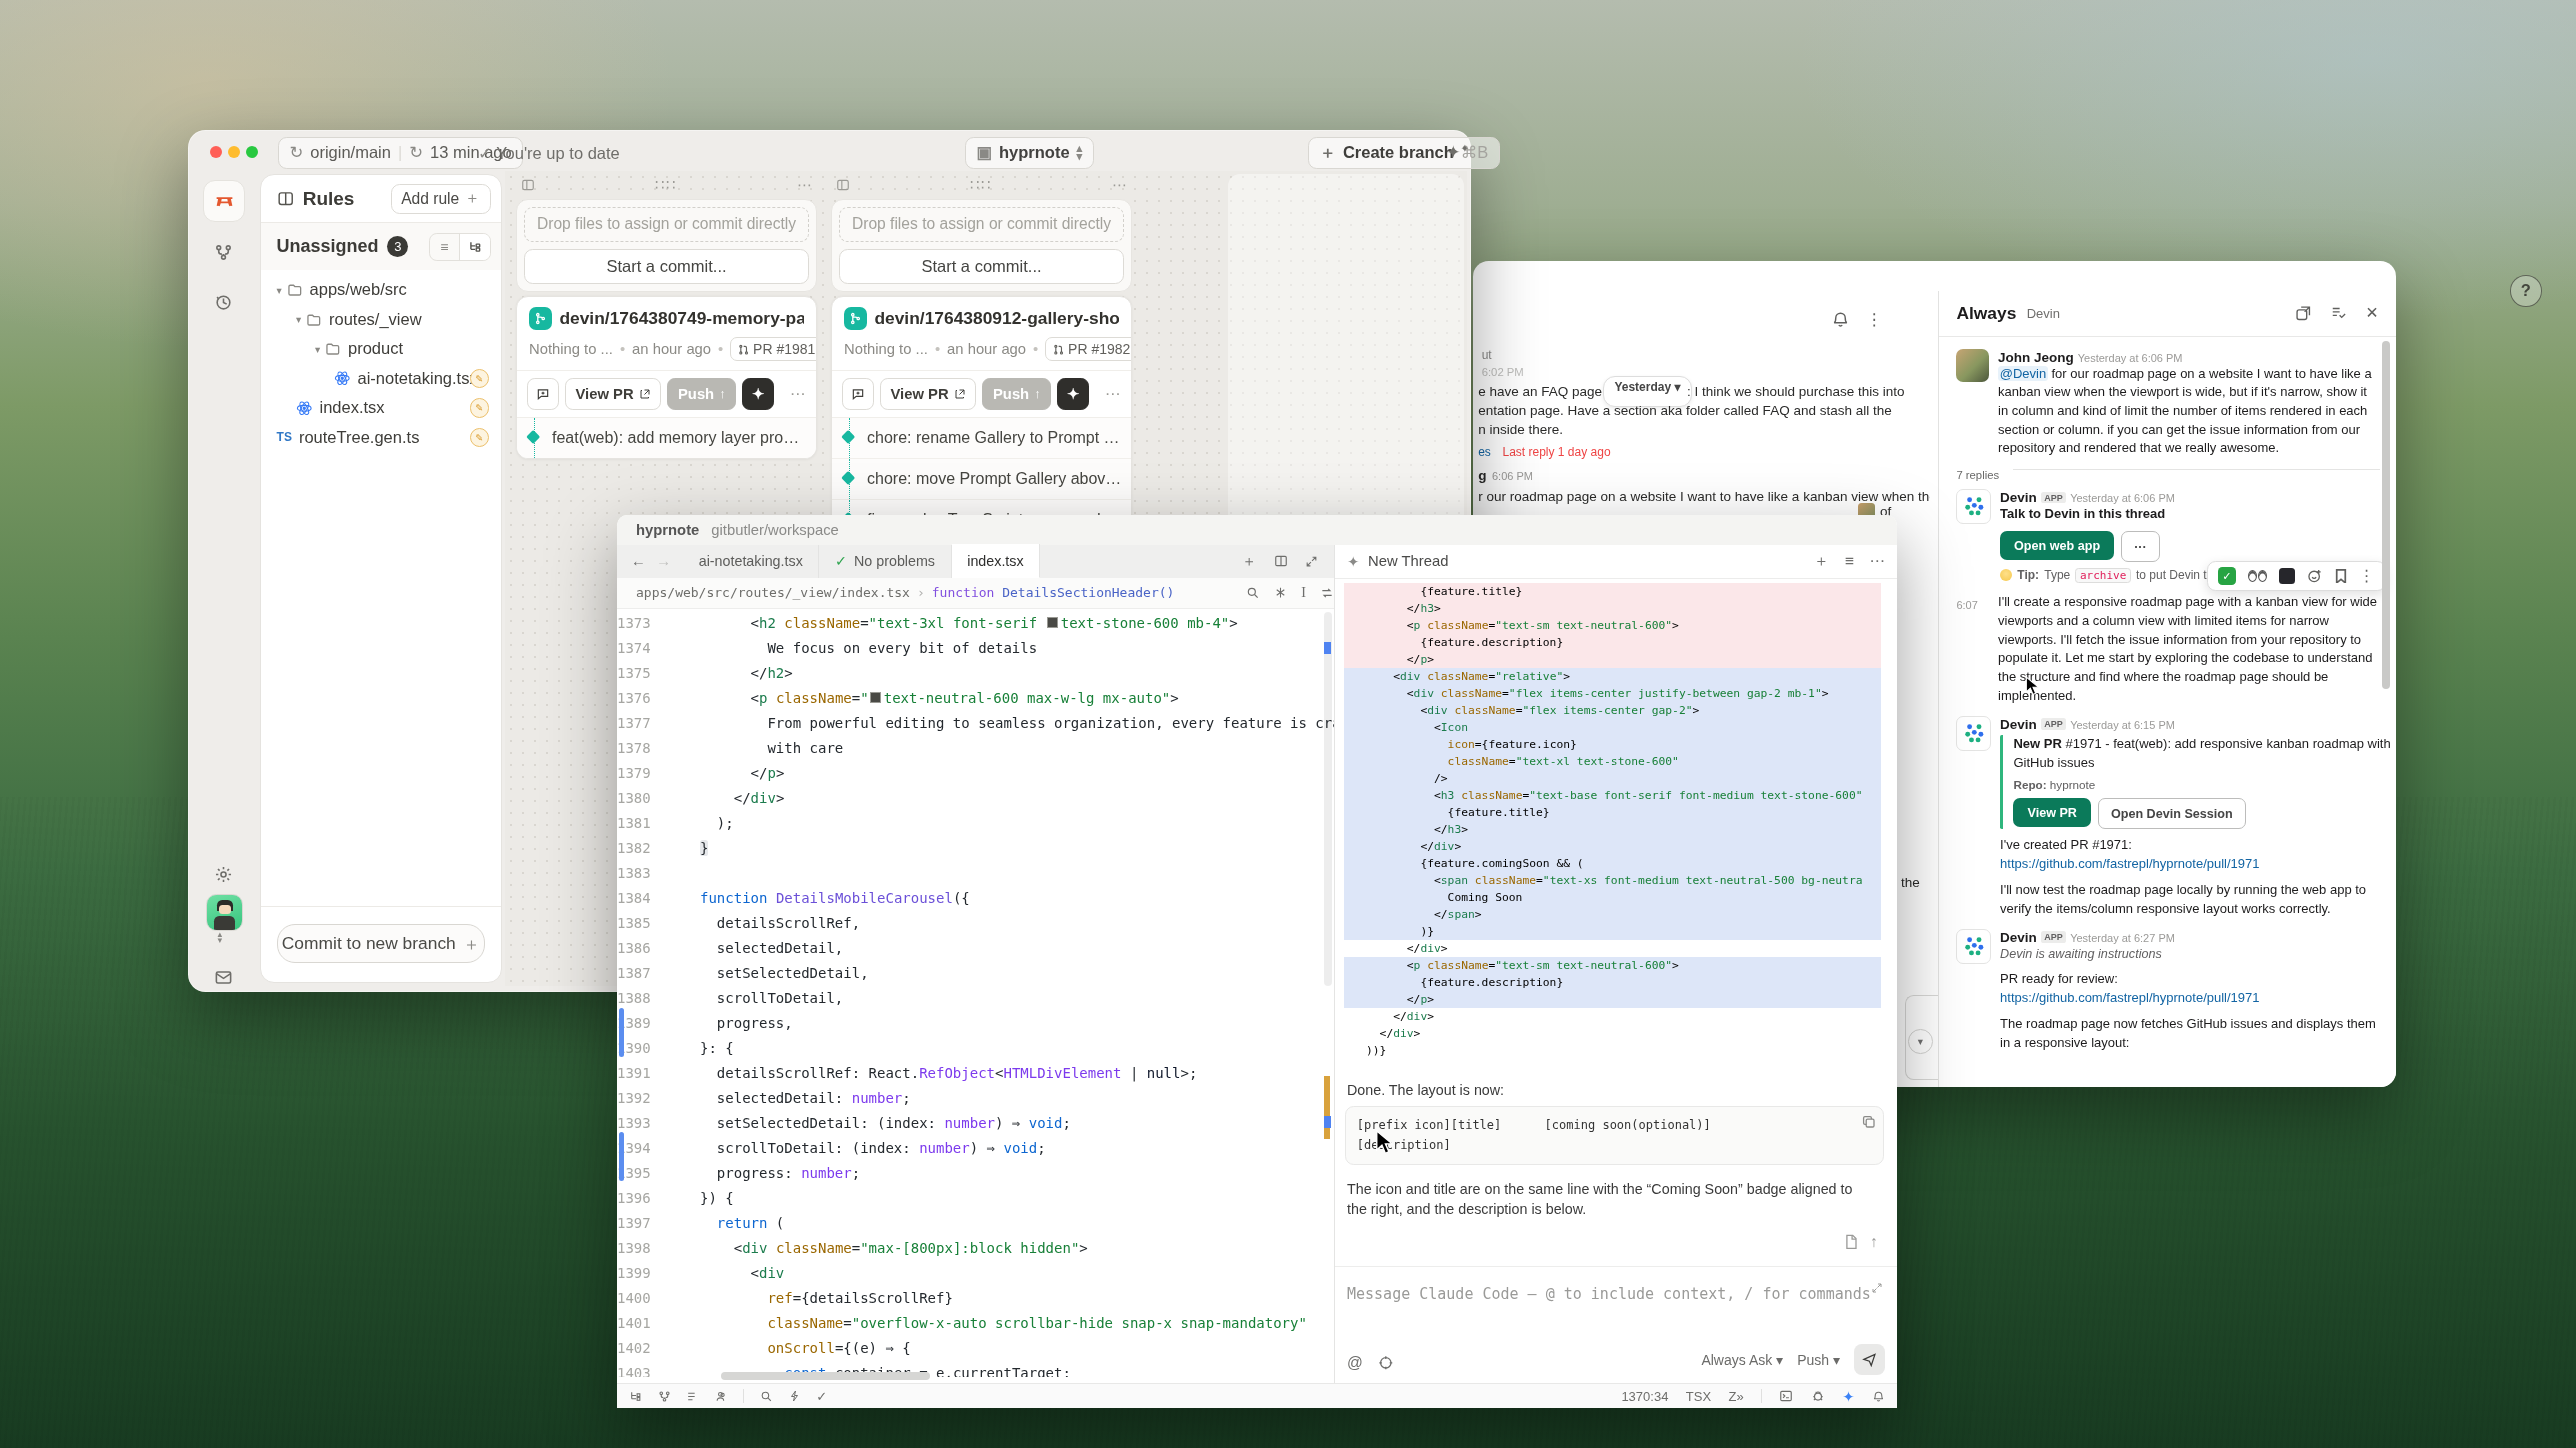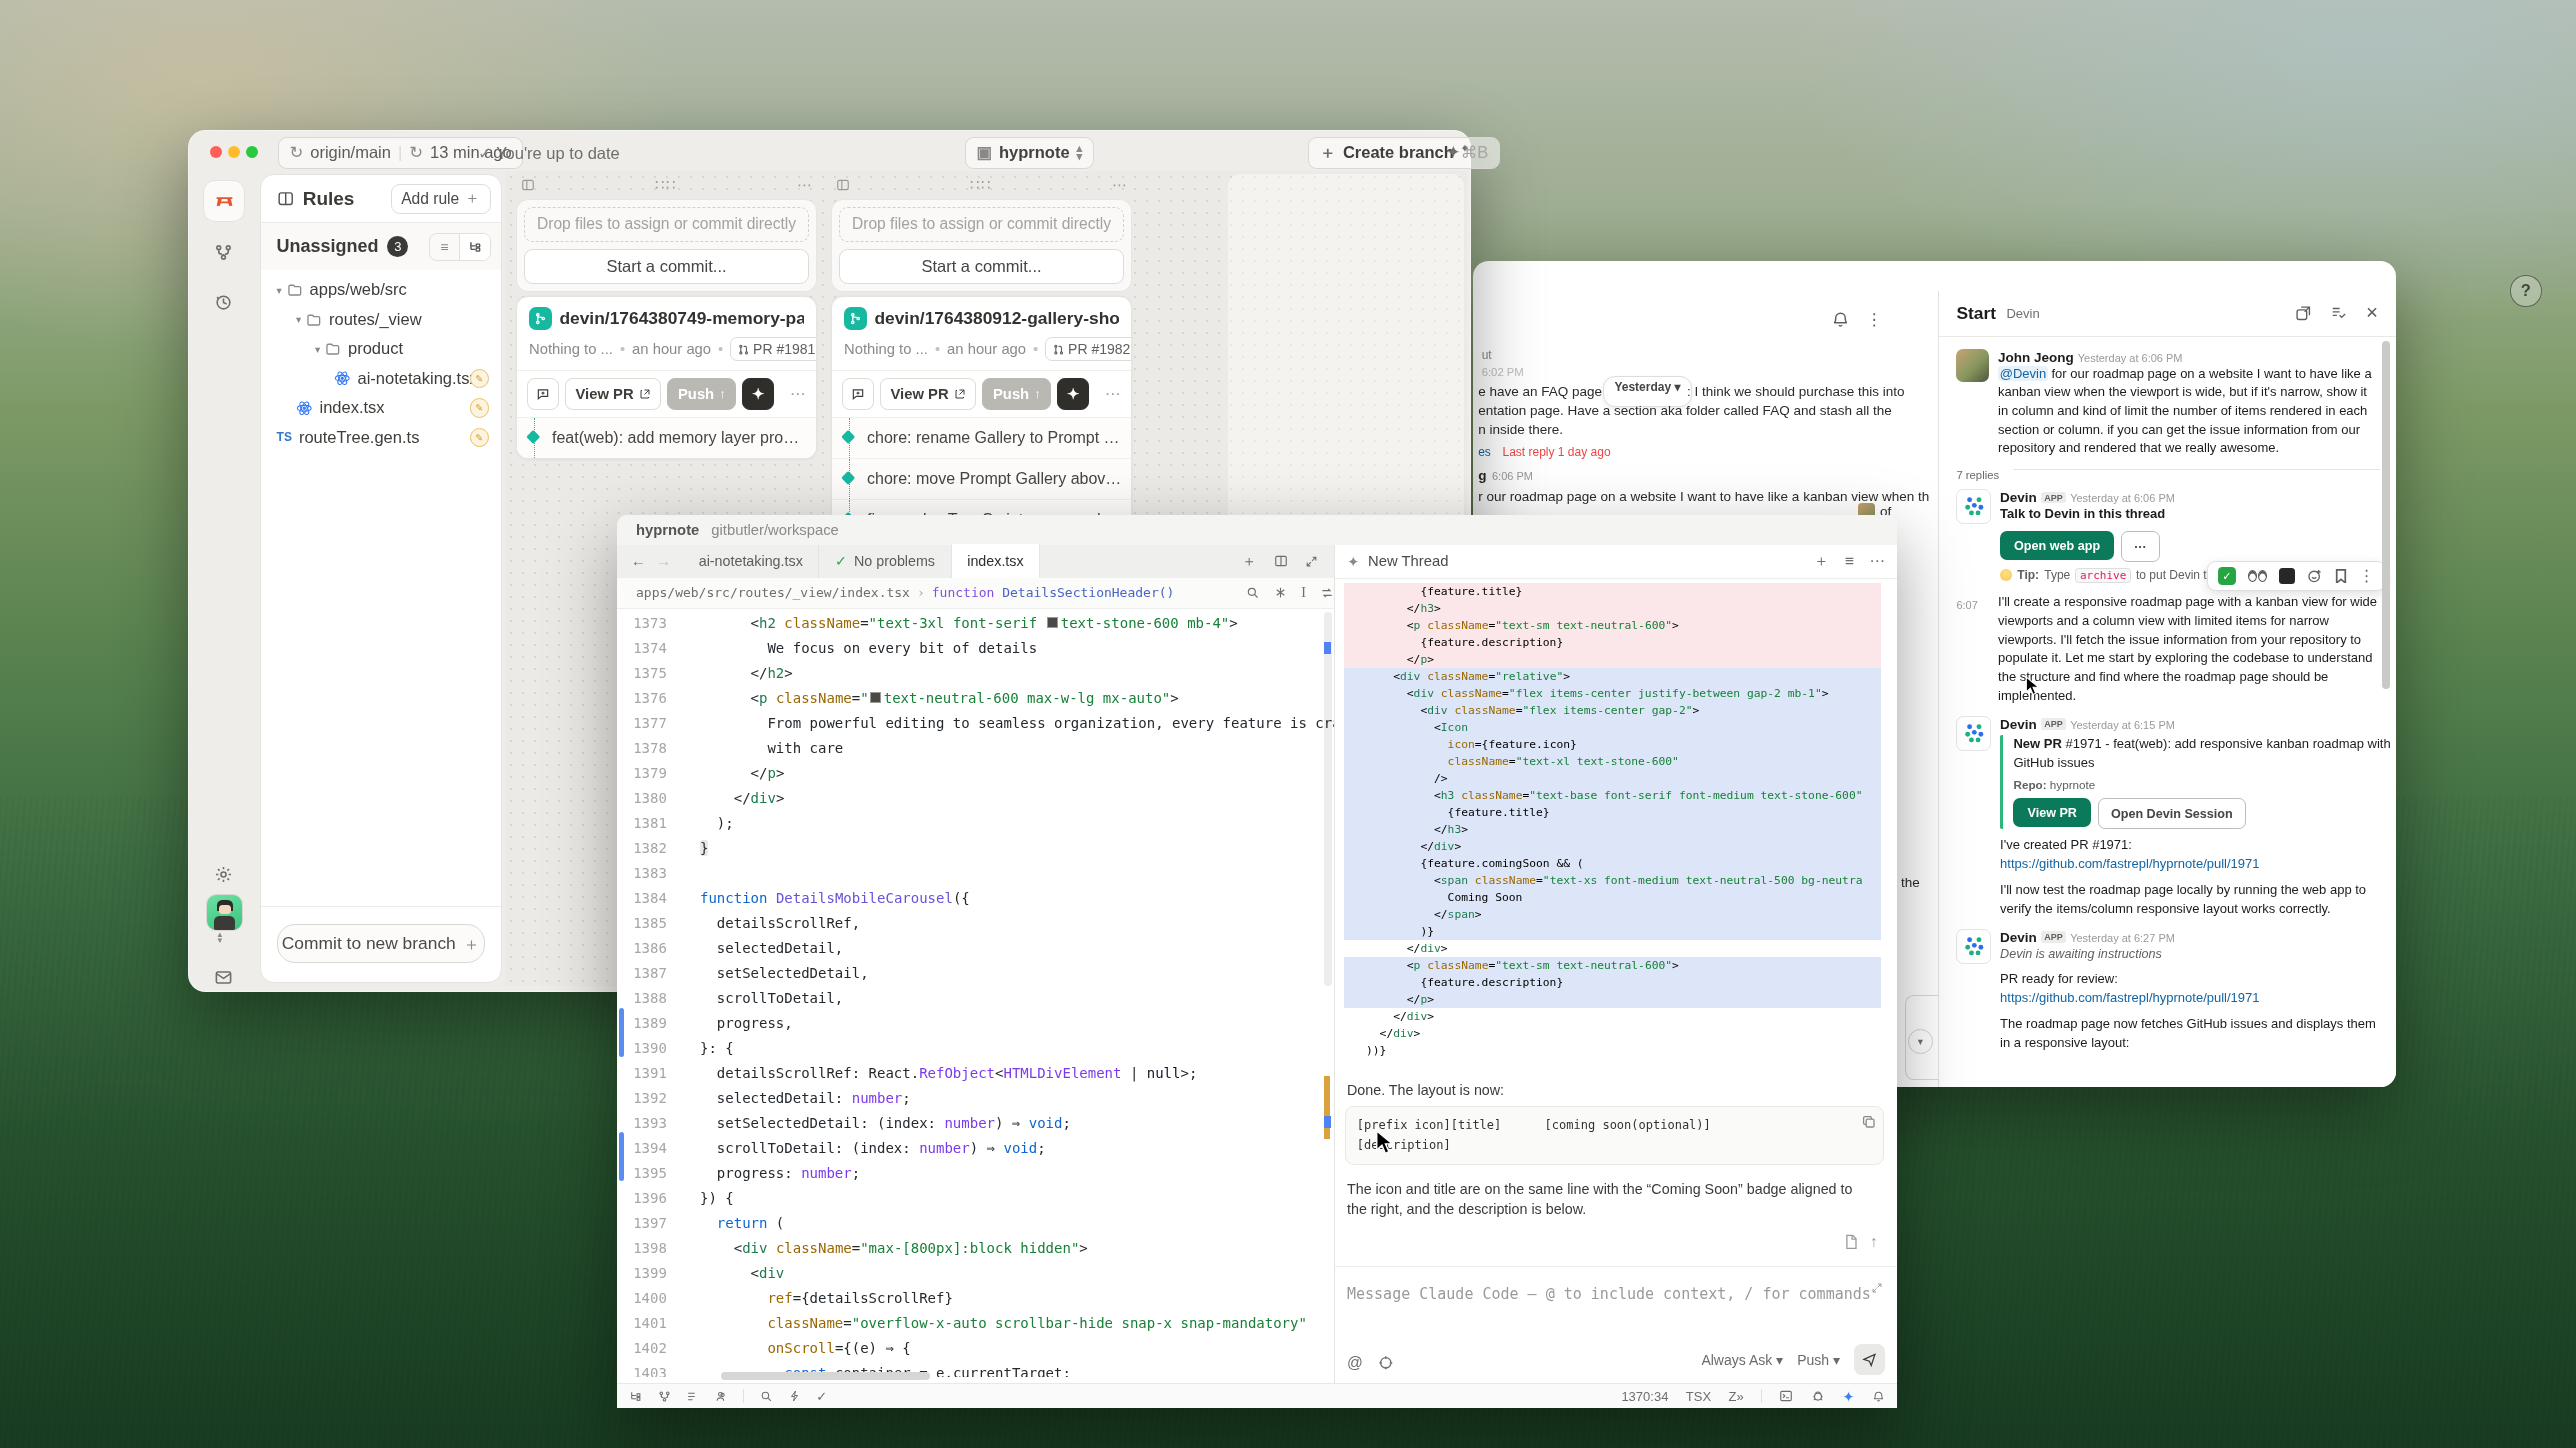--- a/index.html
+++ b/index.html
@@ -70,21 +70,21 @@
   .codechip{font-family:"DejaVu Sans Mono",monospace;font-size:11px;color:#e01e5a;background:#f8f8f8;border:0.9px solid #dddddc;border-radius:3.5px;padding:0 3.5px}
   .hovertb{position:absolute;display:flex;align-items:center;gap:12px;background:#fff;border:0.9px solid #ddd;border-radius:8.7px;box-shadow:0 3.5px 10.4px rgba(0,0,0,.12);padding:5.2px 10.4px;font-size:14px}
   
   #ed{left:617px;top:515px;width:1280px;height:893px;background:#fff;border-radius:10.4px 10.4px 0 0;z-index:30;overflow:hidden}
   #ed-title{position:absolute;inset:0 0 auto 0;height:29.5px;background:#f4f4f2;display:flex;align-items:center;gap:12px;padding:0 19px;font-size:14.8px}
   #ed-tabs{position:absolute;left:0;top:29.5px;width:717px;height:33px;background:#efefee;border-bottom:0.9px solid #e3e3e2;display:flex;align-items:center}
   .tab{height:33px;display:flex;align-items:center;gap:7px;padding:0 15.6px;font-size:14.3px;color:#5c5c5a;border-right:0.9px solid #e3e3e2}
   .tab.active{background:#fff;color:#2e2e2d;border-bottom:0.9px solid #fff}
   #ed-crumb{position:absolute;left:0;top:63px;width:717px;height:29.5px;background:#fbfbfa;border-bottom:0.9px solid #ededec;display:flex;align-items:center;padding:0 0 0 19px;font-family:"DejaVu Sans Mono",monospace;font-size:13px;color:#6e6e6b}
   #code{position:absolute;left:0;top:92px;width:717px;bottom:31px;overflow:hidden;font-family:"DejaVu Sans Mono",monospace;font-size:14px;line-height:25px;white-space:pre}
-  #gutter{position:absolute;left:0;top:3.5px;width:66px;text-align:center;color:#a6a6a2}
+  #gutter{position:absolute;left:0;top:3.5px;width:66px;text-align:left;color:#a6a6a2}
   #lines{position:absolute;left:83px;top:3.5px;right:14px;color:#24292e}
   .chgbar{position:absolute;left:1.7px;width:5.2px;border-radius:2.6px;background:#5b8def}
   #ed-status{position:absolute;left:0;bottom:0;right:0;height:24px;background:#fafafa;border-top:0.9px solid #e8e8e7;display:flex;align-items:center;font-size:13px;color:#6e6e6b;padding:0 12px;z-index:5}
   
   #chat{position:absolute;left:717px;top:29.5px;right:0;bottom:24px;border-left:0.9px solid #e4e4e3;background:#fff}
   #chat-hdr{height:33px;border-bottom:0.9px solid #ececeb;display:flex;align-items:center;gap:8.7px;padding:0 12px;font-size:14.8px;color:#4a4a49}
   #diff{position:absolute;left:8.7px;top:38px;width:537px;height:488px;overflow:hidden;font-family:"DejaVu Sans Mono",monospace;font-size:11.3px;line-height:17px;white-space:pre;border-radius:0 0 8.7px 8.7px}
   .dl{padding-left:8.7px}
   .dl.r{background:#fbe7e9}.dl.g{background:#dde6f8}.dl.w{background:#fff}
   .boxmono{font-family:"DejaVu Sans Mono",monospace;font-size:12px;line-height:20px;color:#333;white-space:pre}
@@ -415,21 +415,21 @@
     <span class="frag" style="left:19px;top:209px;color:#9b9a98;font-size:11px">6:06 PM</span>
     <span class="frag" style="left:5.2px;top:228px;width:452px;overflow:hidden">r our roadmap page on a website I want to have like a kanban view when the</span>
     <span class="frag" style="left:385px;top:242px;width:16.5px;height:16.5px;border-radius:3.5px;background:linear-gradient(135deg,#caa06b,#7d8d5e)"></span>
     <span class="frag" style="left:407px;top:243px">of</span>
     <span class="frag" style="left:428px;top:614px">the</span>
     <div style="position:absolute;left:432px;top:734px;width:43px;height:83px;border:1.3px solid #d9d9d7;border-right:none;border-radius:8.7px 0 0 8.7px"></div>
     <div style="position:absolute;left:435px;top:768px;width:22.6px;height:22.6px;border:0.9px solid #d4d4d2;border-radius:50%;background:#fff;color:#707070;display:flex;align-items:center;justify-content:center;font-size:10.4px">▾</div>
 
     <div id="thread">
       <div class="th-hdr">
-        <span style="font-size:17.4px;font-weight:800;color:#1d1c1d">Start</span>
+        <span style="font-size:17.4px;font-weight:800;color:#1d1c1d">Always</span>
         <span style="font-size:13px;color:#6f6e6c">Devin</span>
         <span style="margin-left:auto;display:flex;gap:19px;align-items:center;color:#5f5f5d">
           <span>
               <svg width="16.5" height="16.5" viewBox="0 0 24 24" fill="none" stroke="#5f5f5d" stroke-width="2">
                 <rect x="3" y="7" width="14" height="14" rx="3"></rect>
                 <path d="M9 3h12v12M14 10l7-7"></path>
               </svg>
             </span>
           <span>
               <svg width="16.5" height="16.5" viewBox="0 0 24 24" fill="none" stroke="#5f5f5d" stroke-width="2">

